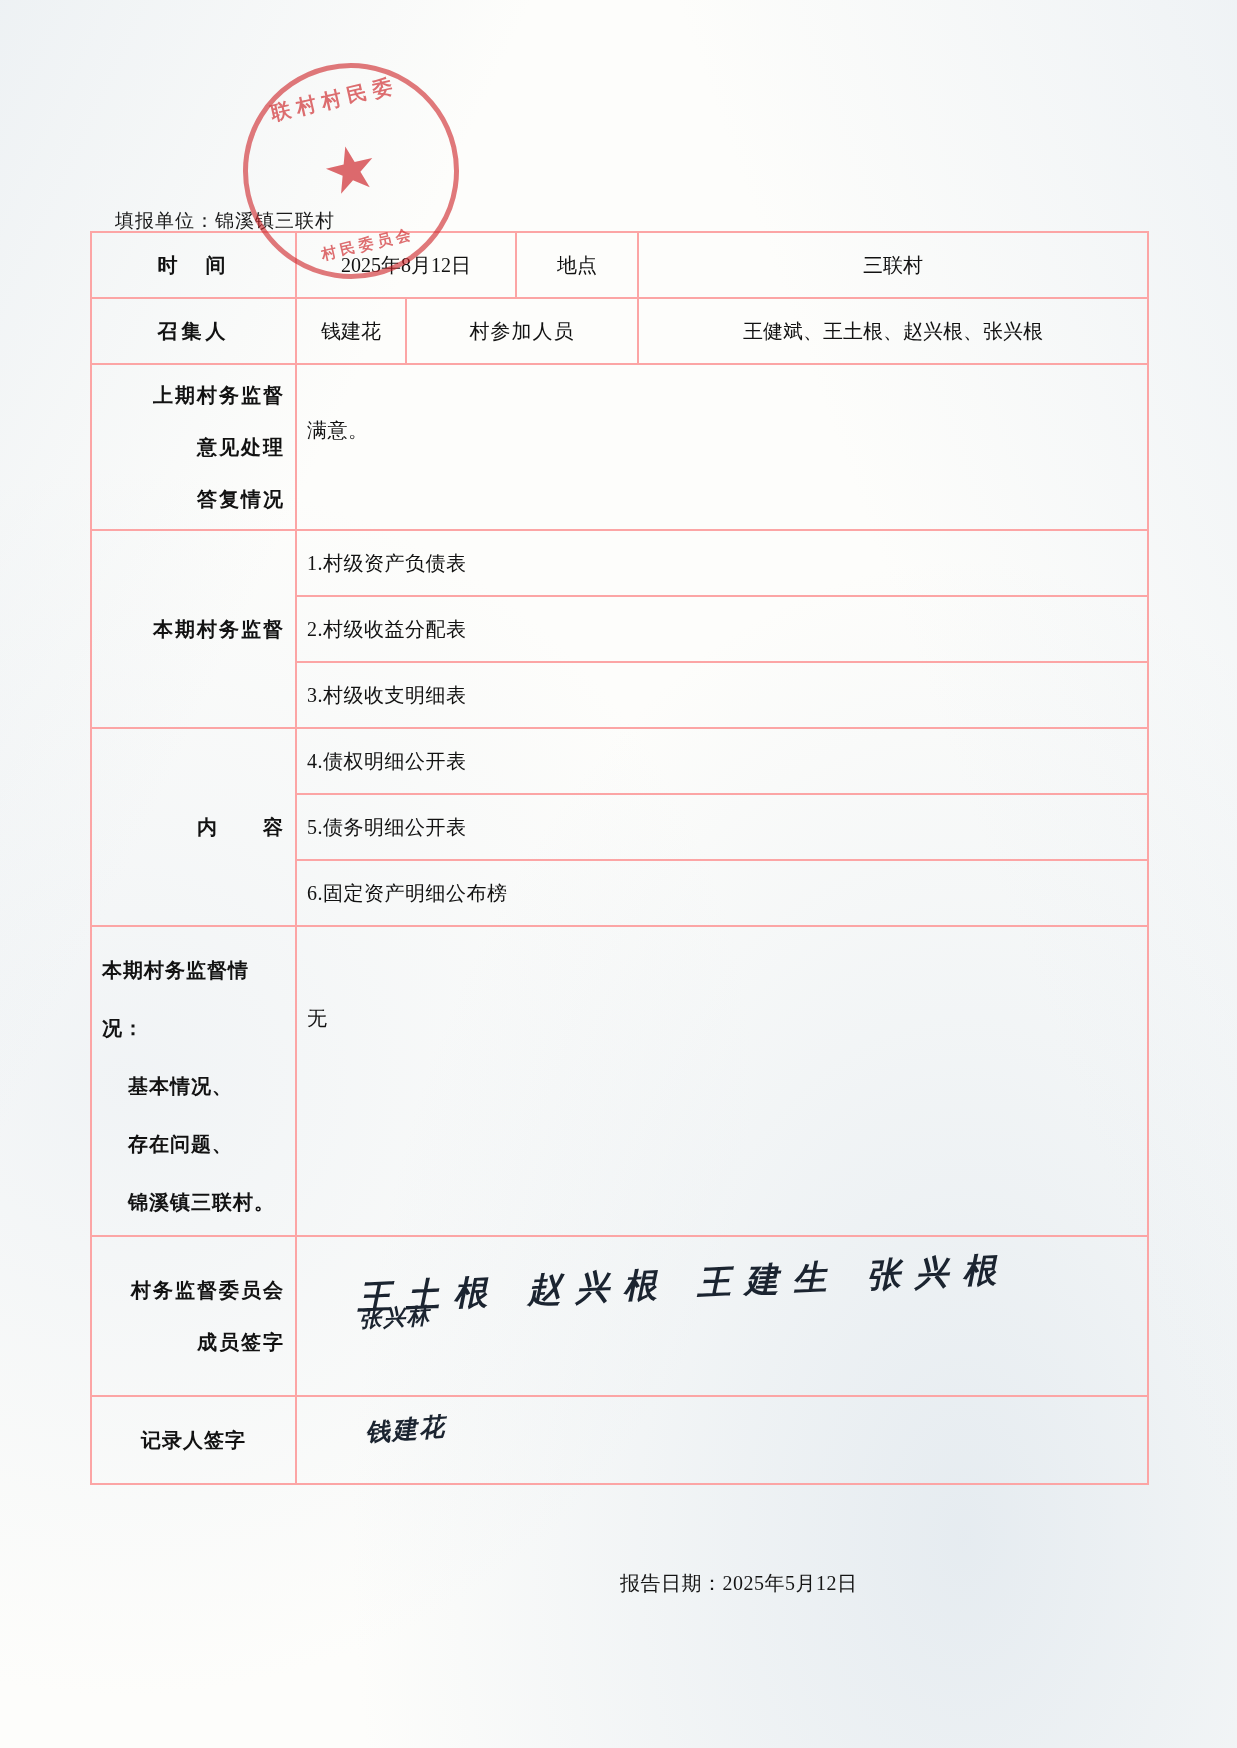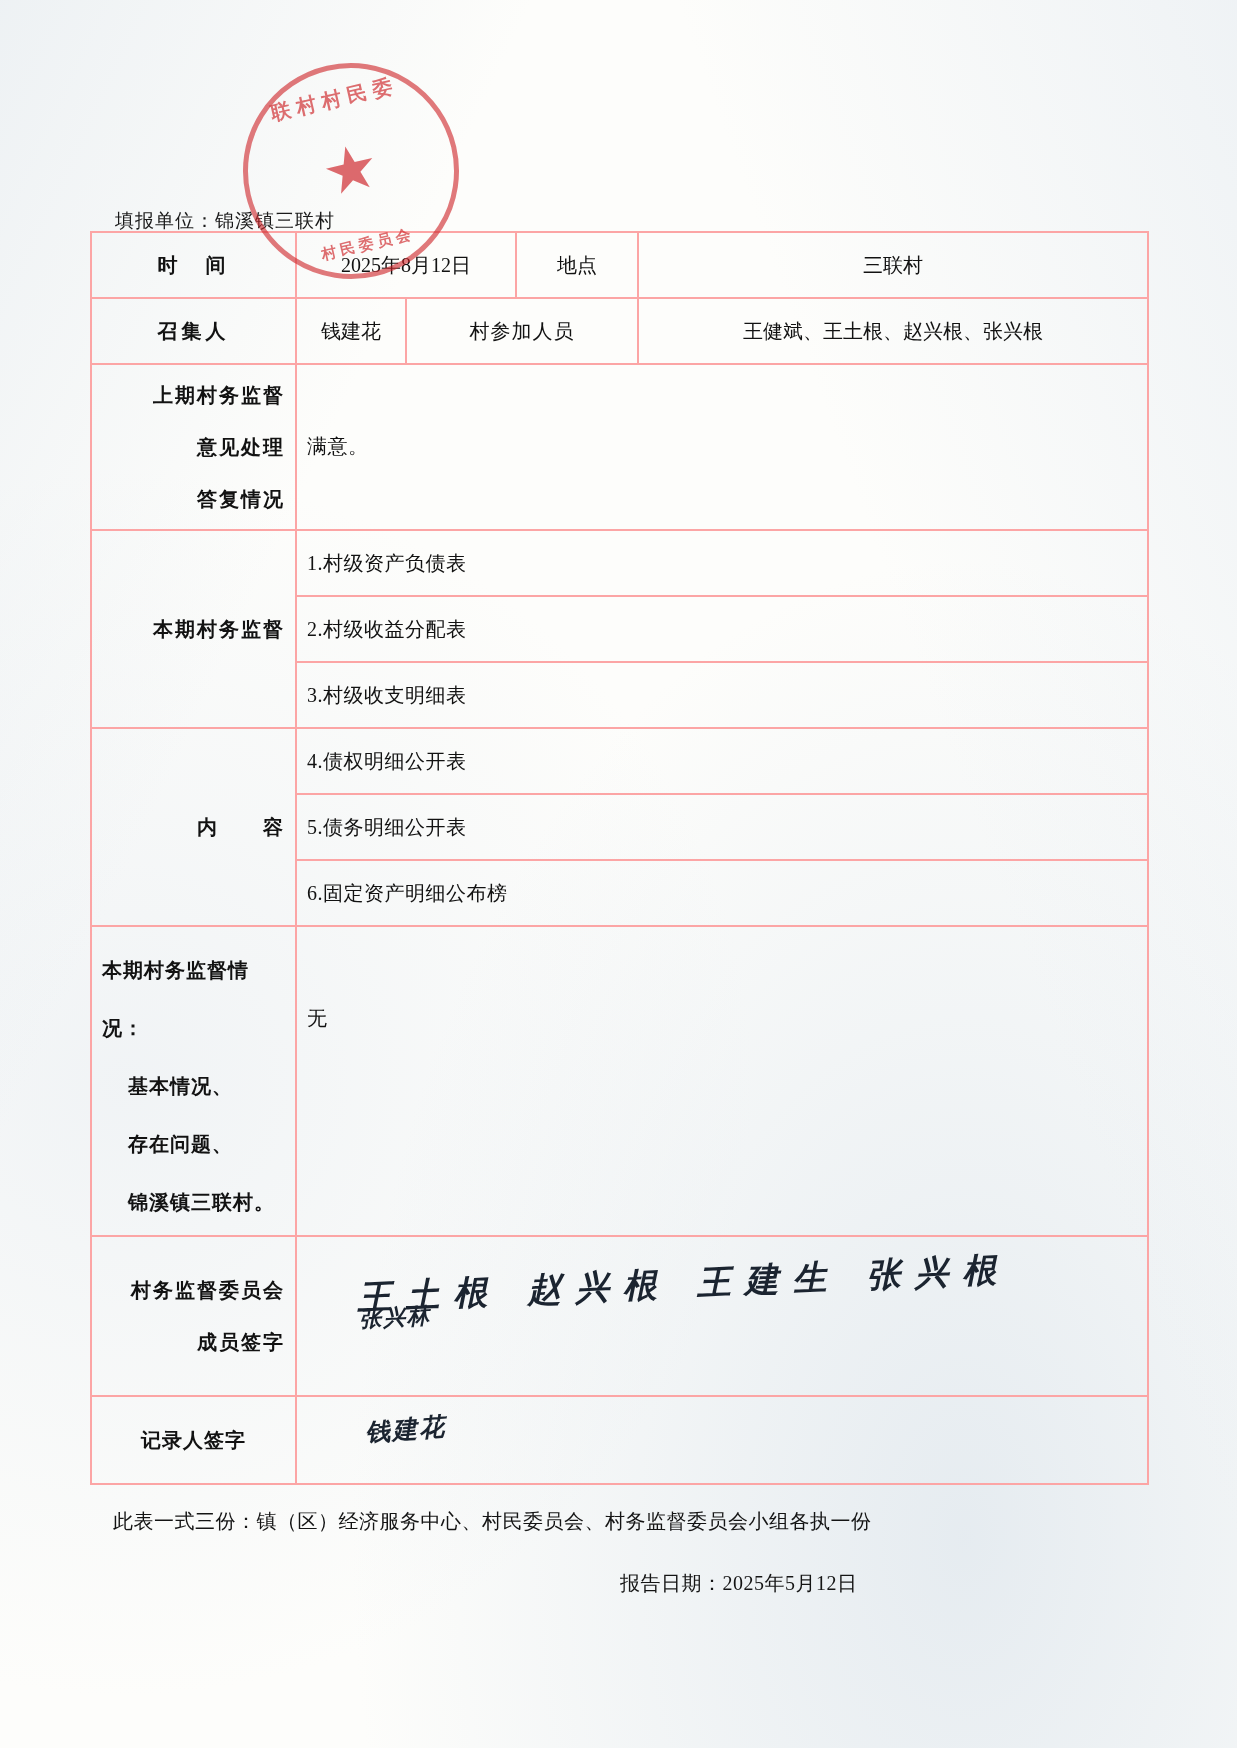--- a/index.html
+++ b/index.html
@@ -241,21 +241,21 @@
         <td class="ctr lbl-narrow" colspan="2">村参加人员</td>
         <td class="ctr">王健斌、王土根、赵兴根、张兴根</td>
       </tr>
 
       <tr>
         <td class="stack-label" style="height:140px">
           <div>上期村务监督</div>
           <div>意见处理</div>
           <div>答复情况</div>
         </td>
-        <td colspan="4" class="content-cell" style="vertical-align:top; padding-top:68px;">满意。</td>
+        <td colspan="4" class="content-cell" style="vertical-align:top; padding-top:52px;">满意。</td>
       </tr>
 
       <tr>
         <td class="stack-label" rowspan="3" style="vertical-align:middle">
           <div>本期村务监督</div>
         </td>
         <td colspan="4" class="content-cell" style="height:56px">1.村级资产负债表</td>
       </tr>
       <tr>
         <td colspan="4" class="content-cell" style="height:56px">2.村级收益分配表</td>
@@ -300,19 +300,18 @@
       <tr>
         <td class="lbl lbl-narrow" style="height:78px">记录人签字</td>
         <td colspan="4" class="rec-cell">
           <div class="handwrite sig-recorder">钱建花</div>
         </td>
       </tr>
     </tbody>
       </table>
   </div>
 
-  <div class="footer-note">此表一式三份：镇（区）经济服务中心、村民委员会、村务监督委员会小组各执一份</div>
 
   <div class="report-date">
     <span>报告日期：</span><span>2025年5月12日</span>
   </div>
 
 </div>
 
 </body></html>

